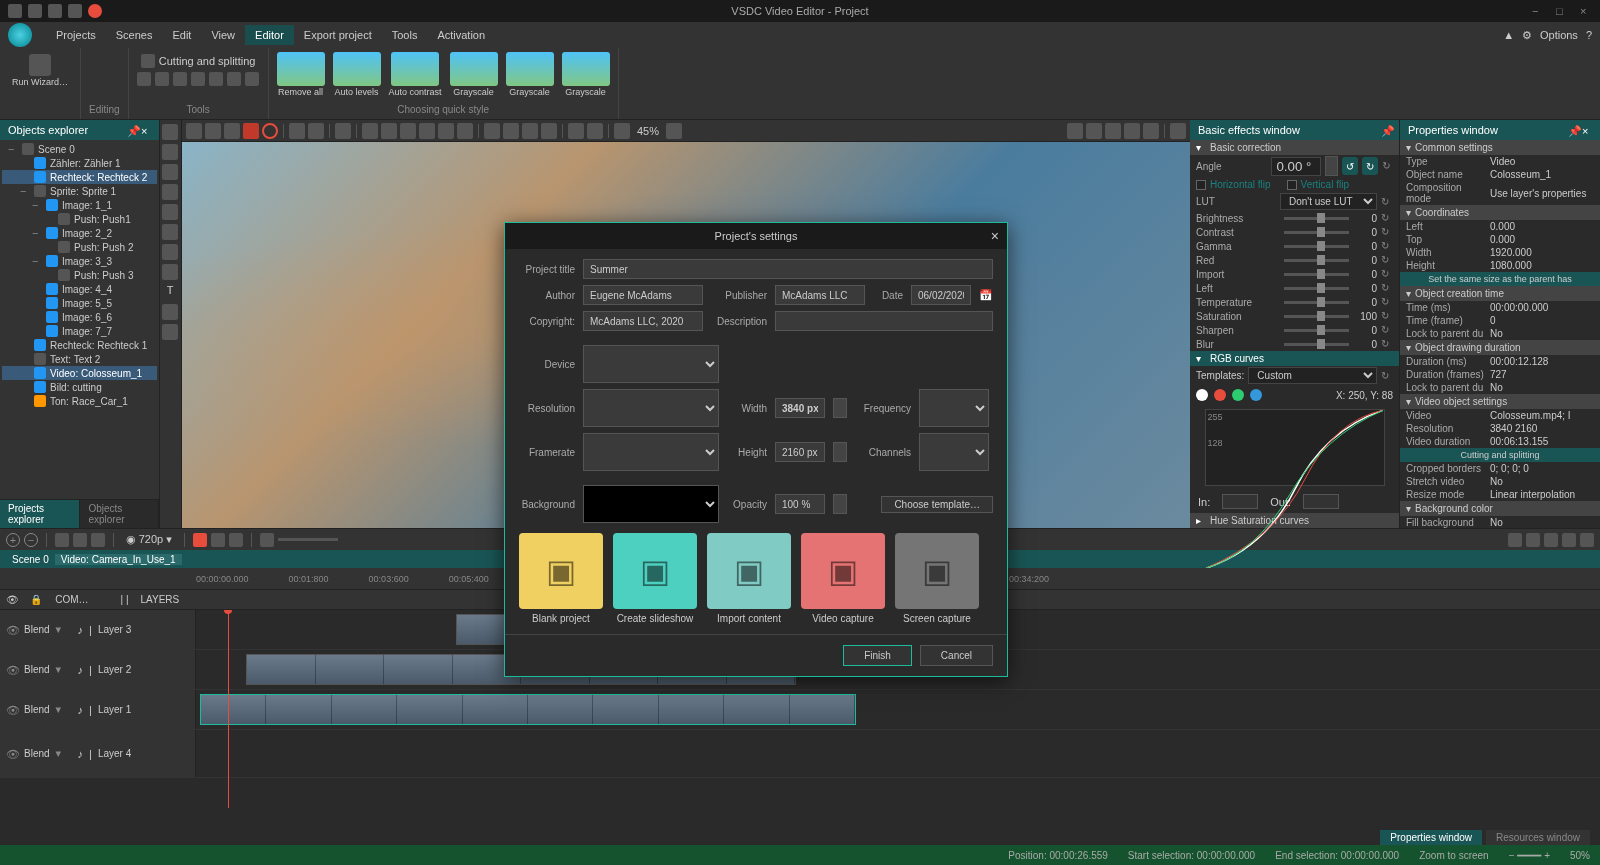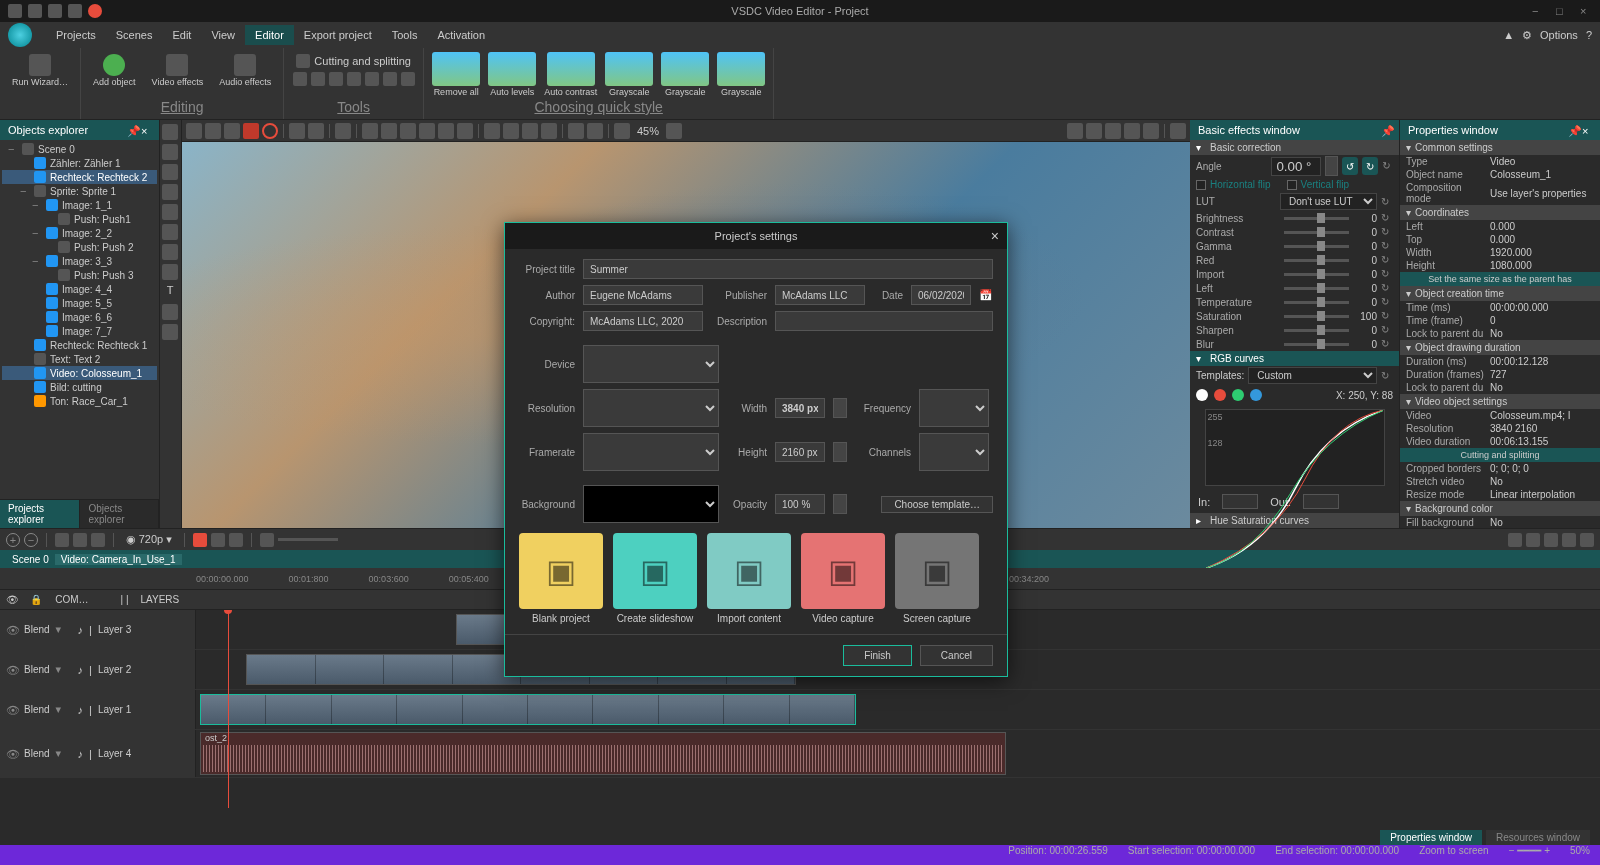--- a/index.html
+++ b/index.html
@@ -22,21 +22,21 @@
 .menu-right { display: flex; align-items: center; gap: 8px; color: #ccc; }
 
 
 .ribbon { height: 72px; background: #333; display: flex; align-items: flex-start; border-bottom: 1px solid #222; }
 .ribbon-group { display: flex; flex-direction: column; align-items: center; padding: 4px 8px; height: 100%; border-right: 1px solid #444; }
 .ribbon-btns { display: flex; gap: 8px; }
 .ribbon-btn { display: flex; flex-direction: column; align-items: center; gap: 2px; padding: 2px 4px; cursor: pointer; }
 .ribbon-icon { width: 22px; height: 22px; background: #555; border-radius: 3px; }
 .ribbon-icon.green { background: #4caf50; border-radius: 50%; }
 .ribbon-label { font-size: 9px; color: #ccc; text-align: center; line-height: 1.1; }
-.ribbon-group-label { font-size: 14px; color: #888; margin-top: auto; text-decoration: underline; }
+.ribbon-group-label { font-size: 10px; color: #888; margin-top: auto; }
 .cutting-row { display: flex; align-items: center; gap: 4px; margin: 2px 0; }
 .small-icon { width: 14px; height: 14px; background: #555; border-radius: 2px; }
 .style-thumb { width: 48px; height: 34px; background: linear-gradient(#4fc3f7, #81c784); border-radius: 3px; position: relative; }
 .style-item { display: flex; flex-direction: column; align-items: center; gap: 2px; }
 
 
 .toolbar-strip { height: 22px; background: #333; display: flex; align-items: center; gap: 3px; padding: 0 4px; border-bottom: 1px solid #222; }
 .tool-icon { width: 16px; height: 16px; background: #555; border-radius: 2px; cursor: pointer; }
 .tool-sep { width: 1px; height: 14px; background: #555; margin: 0 2px; }
 .zoom-val { color: #ccc; padding: 0 4px; }
@@ -147,21 +147,21 @@
 .dlg-templates { display: flex; gap: 10px; margin-top: 10px; }
 .dlg-template { display: flex; flex-direction: column; align-items: center; gap: 4px; cursor: pointer; }
 .dlg-tpl-thumb { width: 84px; height: 76px; border-radius: 4px; display: flex; align-items: center; justify-content: center; font-size: 32px; }
 .dlg-tpl-label { font-size: 10px; color: #ccc; text-align: center; }
 .dialog-footer { display: flex; justify-content: flex-end; gap: 8px; padding: 10px 14px; border-top: 1px solid #444; }
 .dlg-btn { padding: 4px 20px; background: #333; border: 1px solid #555; color: #ccc; cursor: pointer; font-size: 10px; }
 .dlg-btn.primary { border-color: #1abc9c; }
 .choose-tpl { padding: 2px 12px; background: #333; border: 1px solid #555; color: #ccc; font-size: 10px; cursor: pointer; }
 
 
-.statusbar { position: absolute; bottom: 0; left: 0; right: 0; height: 20px; background: #6d28d9; display: flex; justify-content: flex-end; gap: 20px; padding: 0 10px; color: #aaa; font-size: 10px; }
+.statusbar { position: absolute; bottom: 0; left: 0; right: 0; height: 20px; background: #14532d; display: flex; align-items: center; justify-content: flex-end; gap: 20px; padding: 0 10px; color: #aaa; font-size: 10px; }
 .bottom-tabs { position: absolute; bottom: 20px; right: 10px; display: flex; gap: 4px; }
 .bottom-tab { padding: 2px 10px; background: #333; color: #888; font-size: 10px; cursor: pointer; }
 .bottom-tab.active { background: #1a5555; color: #fff; }
 
 .checkbox { width: 10px; height: 10px; border: 1px solid #666; background: #222; }
 </style>
 </head>
 <body>
 
 <div class="titlebar">
@@ -204,37 +204,20 @@
 
 <div class="ribbon">
   <div class="ribbon-group">
     <div class="ribbon-btn">
       <div class="ribbon-icon"></div>
       <div class="ribbon-label">Run
 Wizard…</div>
     </div>
   </div>
   <div class="ribbon-group">
-    <div class="ribbon-btns" id="editing-btns">
-        <div class="ribbon-btn">
-          <div class="ribbon-icon green"></div>
-          <div class="ribbon-label">Add
-object</div>
-        </div>
-        <div class="ribbon-btn">
-          <div class="ribbon-icon "></div>
-          <div class="ribbon-label">Video
-effects</div>
-        </div>
-        <div class="ribbon-btn">
-          <div class="ribbon-icon "></div>
-          <div class="ribbon-label">Audio
-effects</div>
-        </div>
-      </div>
     <div class="ribbon-group-label">Editing</div>
   </div>
   <div class="ribbon-group" style="width:140px">
     <div class="cutting-row">
       <div class="small-icon"></div>
       <span>Cutting and splitting</span>
     </div>
     <div class="cutting-row">
       <div class="small-icon"></div>
       <div class="small-icon"></div>
@@ -887,26 +870,20 @@
       </div>
       <div class="track tall">
         <div class="track-head">
           <span class="track-eye">👁</span>
           <span class="track-name">Blend</span>
           <span class="track-dropdown">▾</span>
           <span style="margin-left:8px">♪</span>
           <span>|</span>
           <span class="track-name">Layer 4</span>
         </div>
-        <div class="track-content">
-          <div class="clip audio" style="left:4px;width:806px;height:90%;top:5%">
-            <div style="position:absolute;top:0;left:4px;color:#ccc;font-size:9px">ost_2</div>
-            <div class="waveform" style="top:12px"></div>
-          </div>
-        </div>
       </div>
     </div>
 </div>
 
 <div class="dialog-overlay">
   <div class="dialog-titlebar">
     <span>Project's settings</span>
     <span class="dialog-close">×</span>
   </div>
   <div class="dialog-body">

